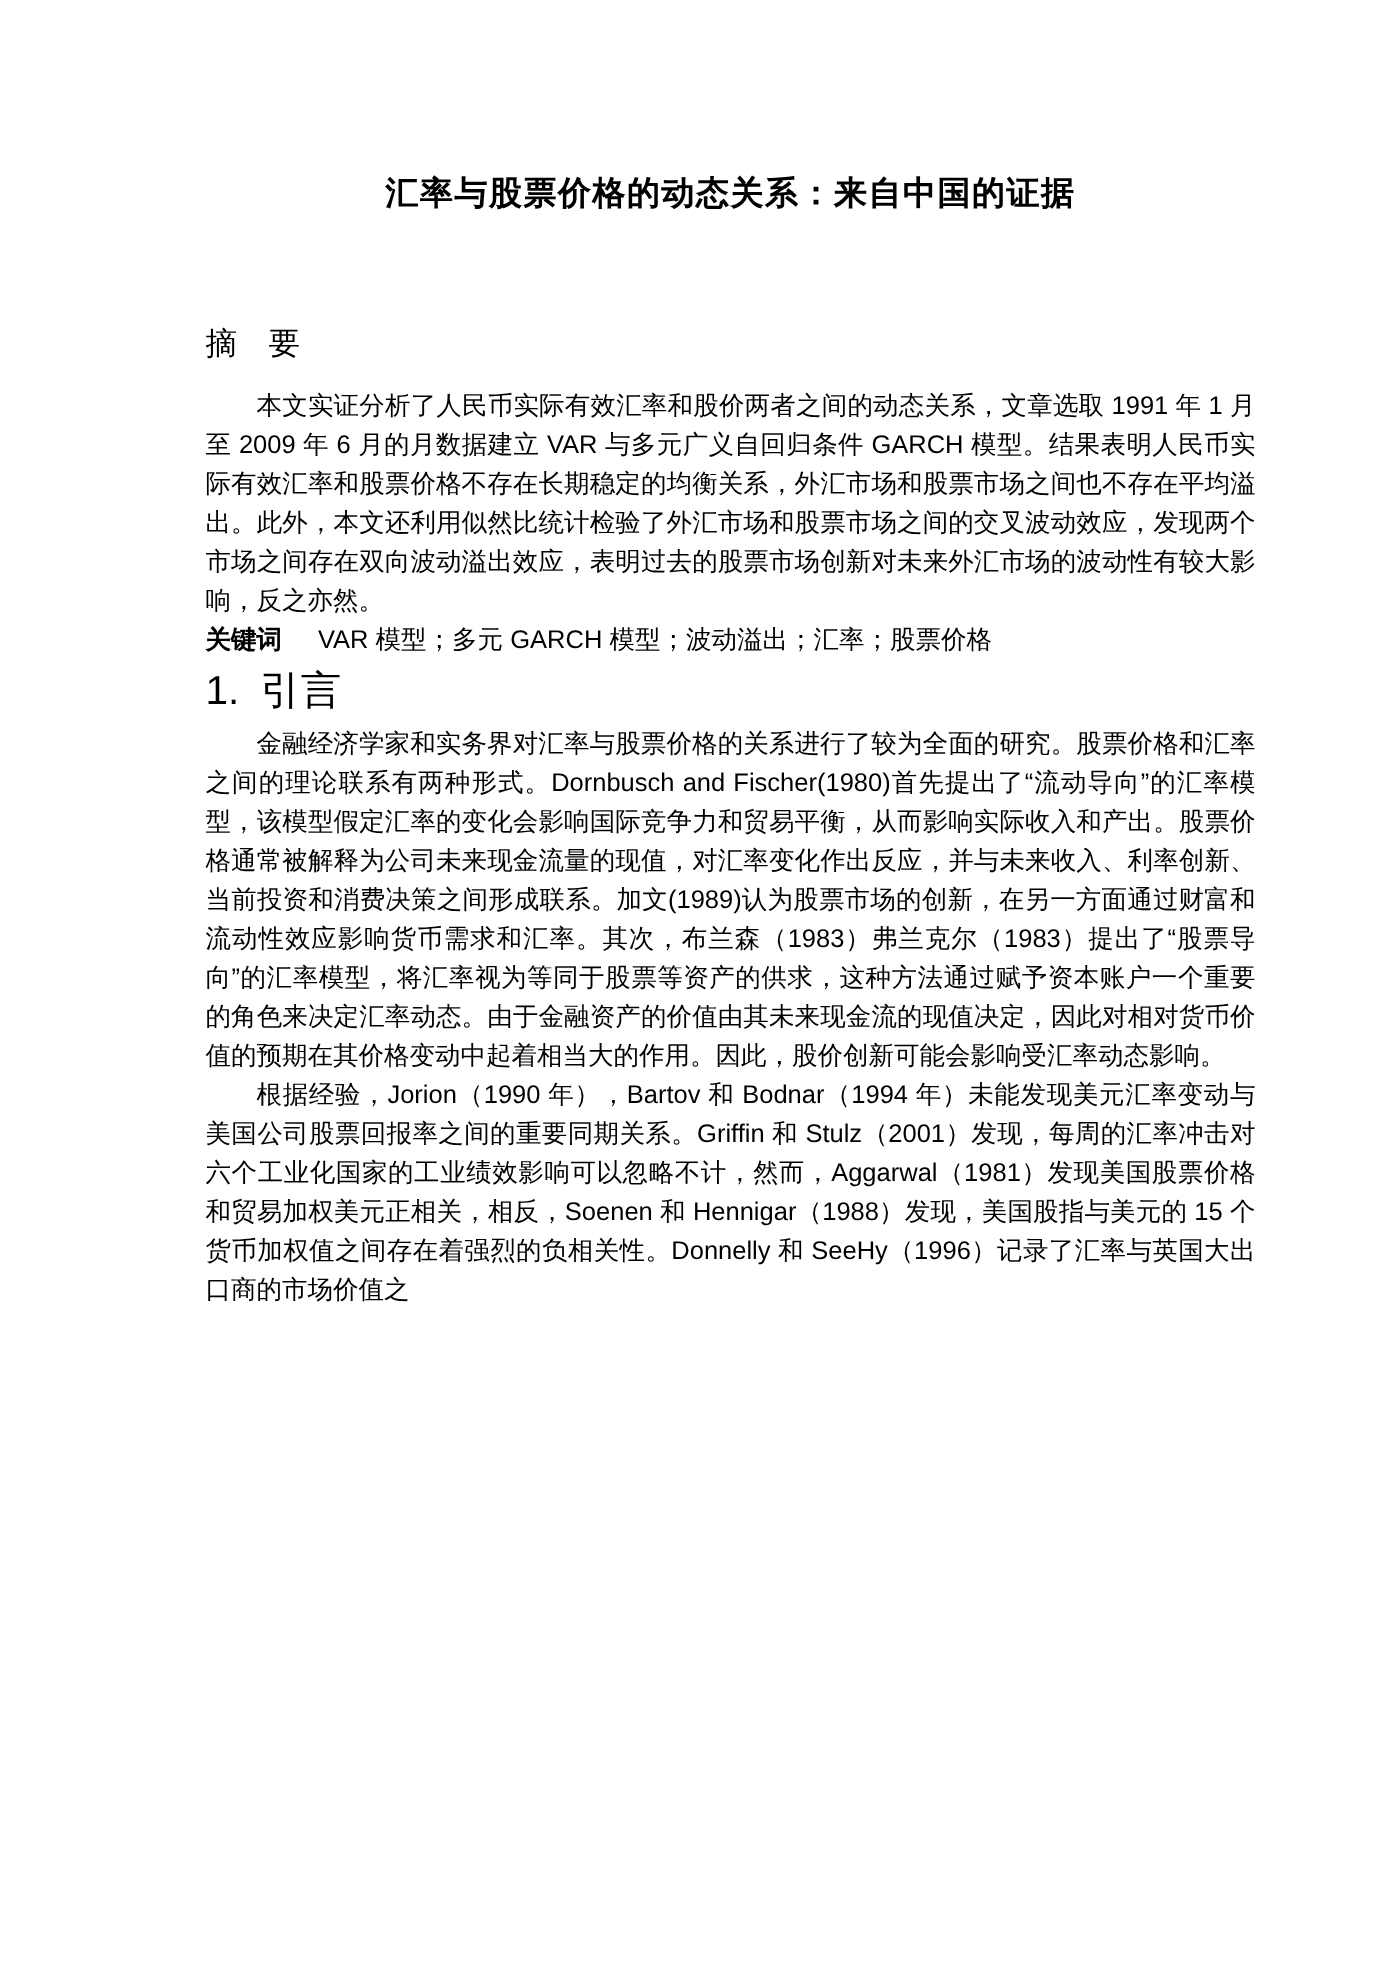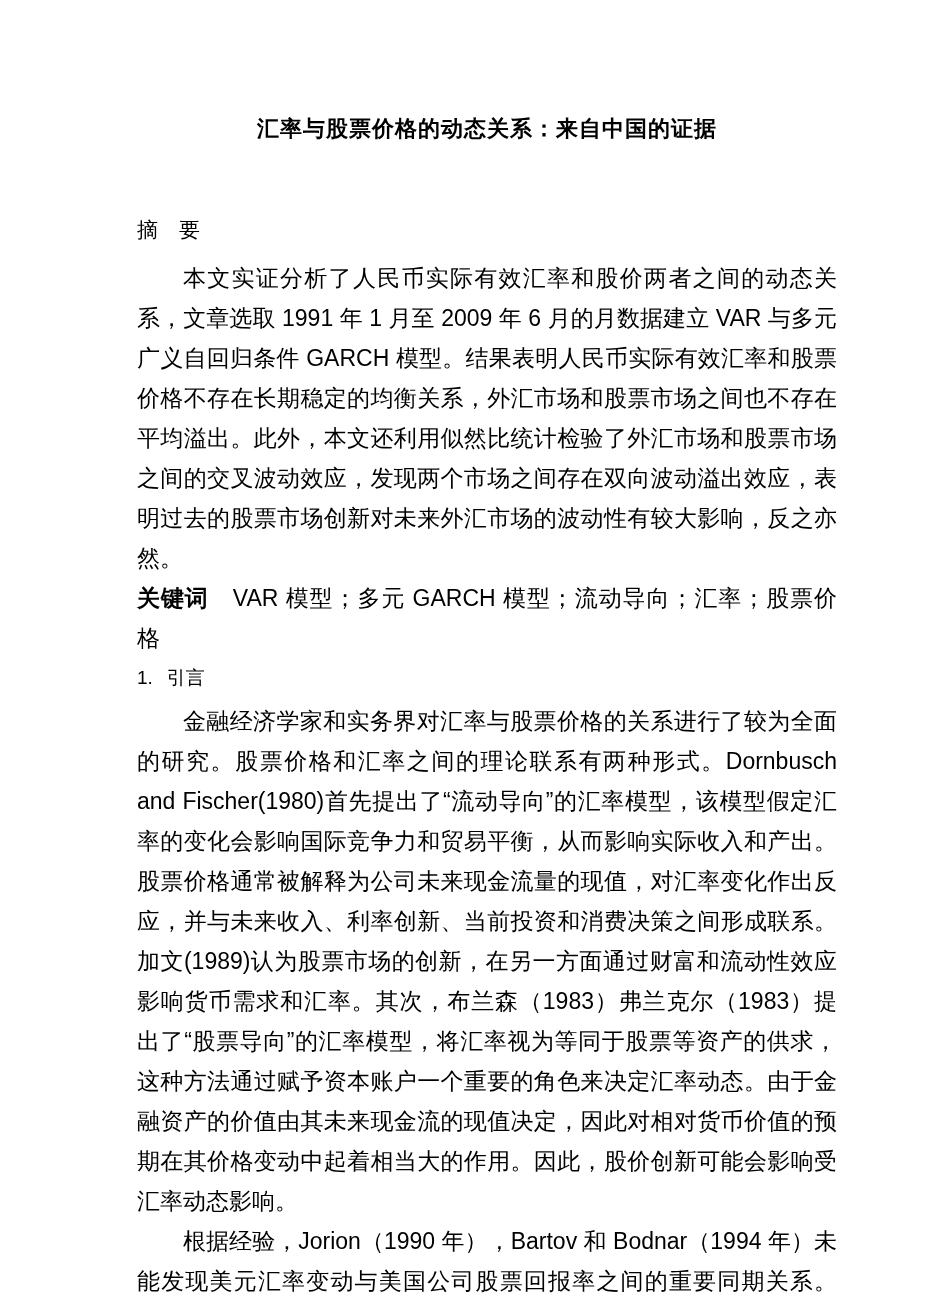--- a/index.html
+++ b/index.html
@@ -30,59 +30,59 @@
     letter-spacing: 1px;
   }
   .abstract-heading {
     font-size: 21px;
     font-weight: normal;
     line-height: 30px;
     text-align: left;
     margin: 70px 0 0 0;
   }
   .body-par {
-    font-size: 23px;
-    line-height: 40px;
+    font-size: 17px;
+    line-height: 26px;
     text-align: justify;
     margin: 0;
     word-break: break-word;
   }
   .abstract-body {
     margin-top: 13px;
   }
   .indent {
     text-indent: 2em;
   }
   .keywords-line .kw-label {
     font-weight: bold;
     margin-right: 24px;
   }
   .section-heading {
     font-family: "Liberation Sans", "DejaVu Sans", sans-serif;
-    font-size: 19px;
+    font-size: 27px;
     font-weight: 500;
     line-height: 30px;
     margin: 5px 0 8px 0;
   }
   .section-heading .sec-num {
     margin-right: 14px;
   }
 </style>
 </head>
 <body>
 
 <div class="page">
 
   <h1 class="doc-title">汇率与股票价格的动态关系：来自中国的证据</h1>
 
   <h2 class="abstract-heading">摘　要</h2>
 
   <p class="body-par abstract-body indent">本文实证分析了人民币实际有效汇率和股价两者之间的动态关系，文章选取 1991 年 1 月至 2009 年 6 月的月数据建立 VAR 与多元广义自回归条件 GARCH 模型。结果表明人民币实际有效汇率和股票价格不存在长期稳定的均衡关系，外汇市场和股票市场之间也不存在平均溢出。此外，本文还利用似然比统计检验了外汇市场和股票市场之间的交叉波动效应，发现两个市场之间存在双向波动溢出效应，表明过去的股票市场创新对未来外汇市场的波动性有较大影响，反之亦然。</p>
 
-  <p class="body-par keywords-line"><span class="kw-label">关键词</span><span>VAR 模型；多元 GARCH 模型；流动导向；汇率；股票价格</span></p>
+  <p class="body-par keywords-line"><span class="kw-label">关键词</span><span>VAR 模型；多元 GARCH 模型；波动溢出；汇率；股票价格</span></p>
 
   <h3 class="section-heading"><span class="sec-num">1.</span><span>引言</span></h3>
 
   <p class="body-par indent">金融经济学家和实务界对汇率与股票价格的关系进行了较为全面的研究。股票价格和汇率之间的理论联系有两种形式。Dornbusch and Fischer(1980)首先提出了“流动导向”的汇率模型，该模型假定汇率的变化会影响国际竞争力和贸易平衡，从而影响实际收入和产出。股票价格通常被解释为公司未来现金流量的现值，对汇率变化作出反应，并与未来收入、利率创新、当前投资和消费决策之间形成联系。加文(1989)认为股票市场的创新，在另一方面通过财富和流动性效应影响货币需求和汇率。其次，布兰森（1983）弗兰克尔（1983）提出了“股票导向”的汇率模型，将汇率视为等同于股票等资产的供求，这种方法通过赋予资本账户一个重要的角色来决定汇率动态。由于金融资产的价值由其未来现金流的现值决定，因此对相对货币价值的预期在其价格变动中起着相当大的作用。因此，股价创新可能会影响受汇率动态影响。</p>
 
   <p class="body-par indent">根据经验，Jorion（1990 年），Bartov 和 Bodnar（1994 年）未能发现美元汇率变动与美国公司股票回报率之间的重要同期关系。Griffin 和 Stulz（2001）发现，每周的汇率冲击对六个工业化国家的工业绩效影响可以忽略不计，然而，Aggarwal（1981）发现美国股票价格和贸易加权美元正相关，相反，Soenen 和 Hennigar（1988）发现，美国股指与美元的 15 个货币加权值之间存在着强烈的负相关性。Donnelly 和 SeeHy（1996）记录了汇率与英国大出口商的市场价值之</p>
 
 </div>
 
 </body></html>

